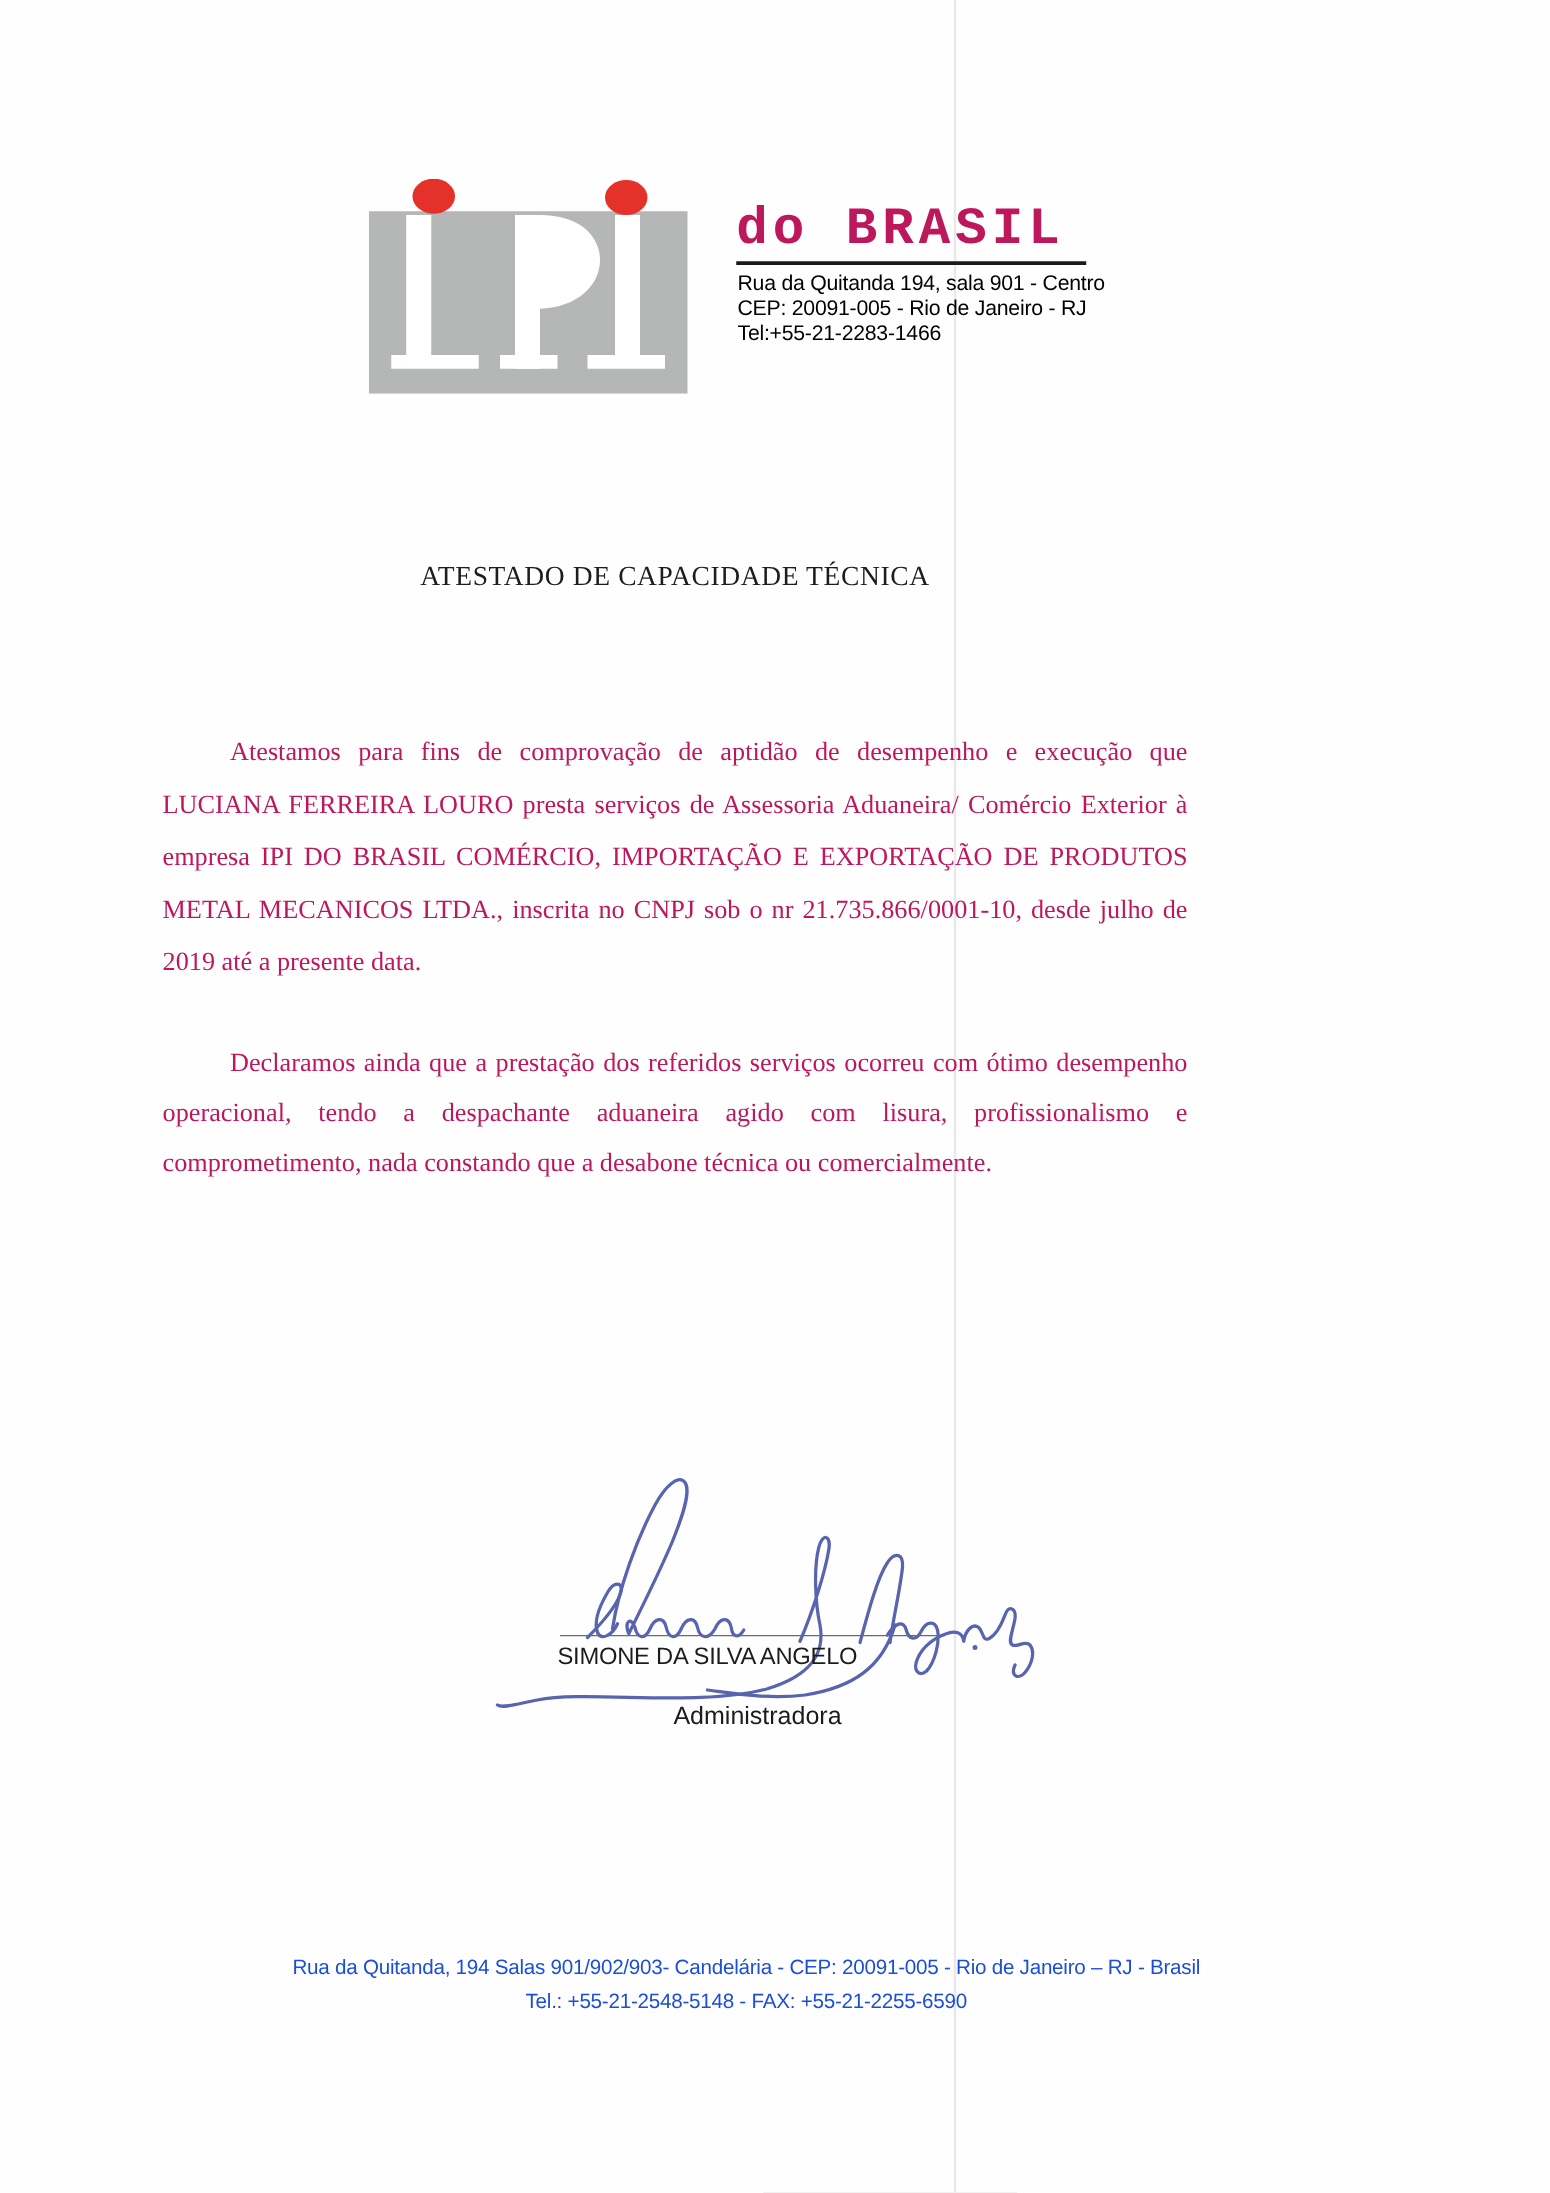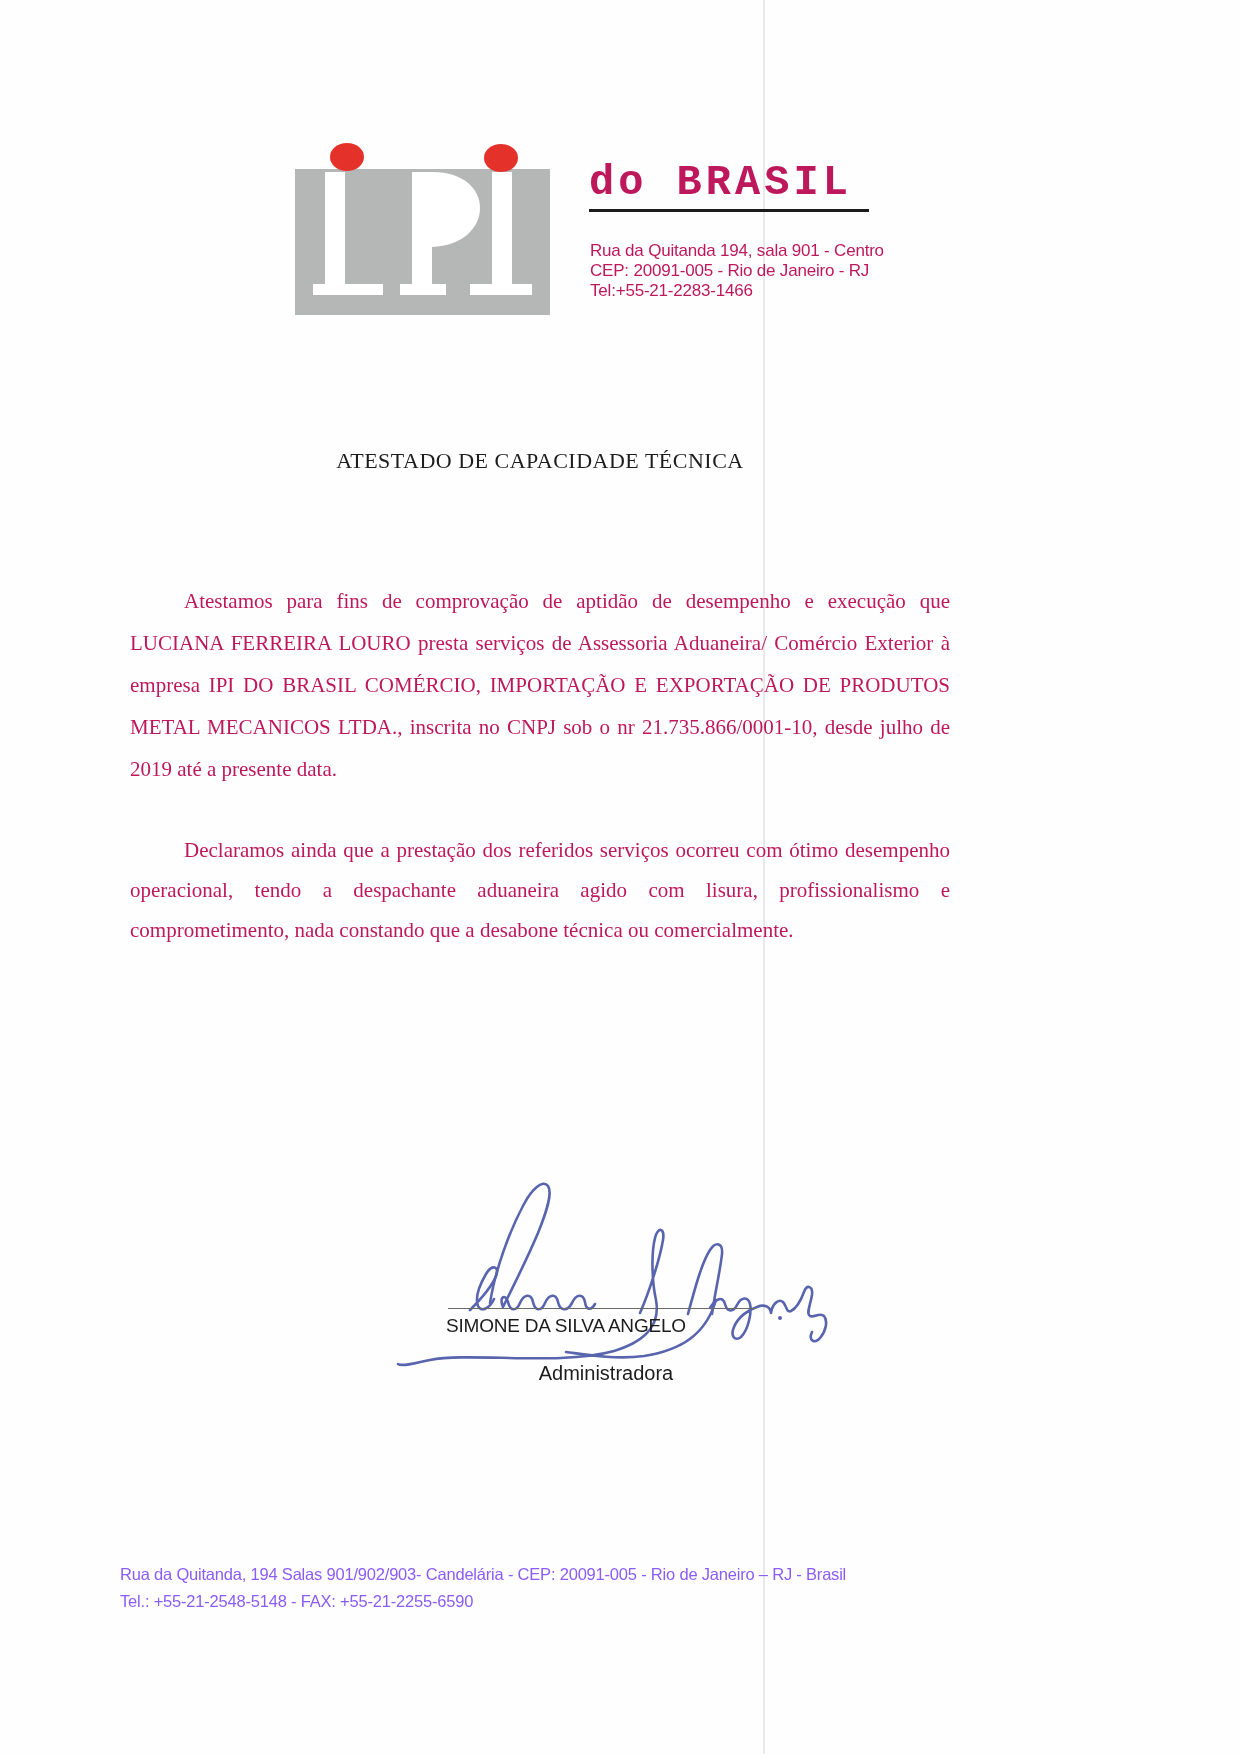--- a/index.html
+++ b/index.html
@@ -21,23 +21,22 @@
   .brand{
     position:absolute;left:589px;top:160px;width:300px;
     font-family:Liberation Mono, monospace;
     font-weight:bold;font-size:42px;line-height:46px;letter-spacing:4px;
     color:#be185d;white-space:nowrap;
   }
   .brand-rule{position:absolute;left:589px;top:209px;width:280px;height:3px;background:#1b1b1b;}
   .header-address{
     position:absolute;left:590px;top:217px;width:330px;
     font-family:"Liberation Sans","DejaVu Sans",sans-serif;
-    font-size:17px;line-height:20px;color:#be185d;letter-spacing:-0.2px;
+    font-size:17px;line-height:20px;color:#000000;letter-spacing:-0.2px;
     white-space:nowrap;
-    margin-top:24px;
   }
   
   .doc-title{
     position:absolute;left:130px;top:448px;width:820px;margin:0;
     text-align:center;font-size:22px;font-weight:normal;letter-spacing:0.5px;
     color:#1d1d1d;
   }
   
   .para{
     position:absolute;left:130px;width:820px;margin:0;
@@ -61,22 +60,23 @@
   .sig-role{
     position:absolute;left:446px;top:1362px;width:320px;
     text-align:center;
     font-family:"Liberation Sans","DejaVu Sans",sans-serif;
     font-size:20px;color:#1c1c1c;
   }
   .sig-ink{position:absolute;left:350px;top:1130px;width:520px;height:290px;pointer-events:none;}
   
   .footer{
     position:absolute;left:120px;top:1561px;width:954px;
+    text-align:center;
     font-family:"Liberation Sans","DejaVu Sans",sans-serif;
-    font-size:16.5px;line-height:27px;color:#8b5cf6;letter-spacing:-0.2px;
+    font-size:16.5px;line-height:27px;color:#1d4ed8;letter-spacing:-0.2px;
   }
 </style>
 </head>
 <body>
 
 <div class="page">
 
   <div class="fold-line"></div>
 
   <svg class="logo-svg" viewBox="295 143 256 172" xmlns="http://www.w3.org/2000/svg">

